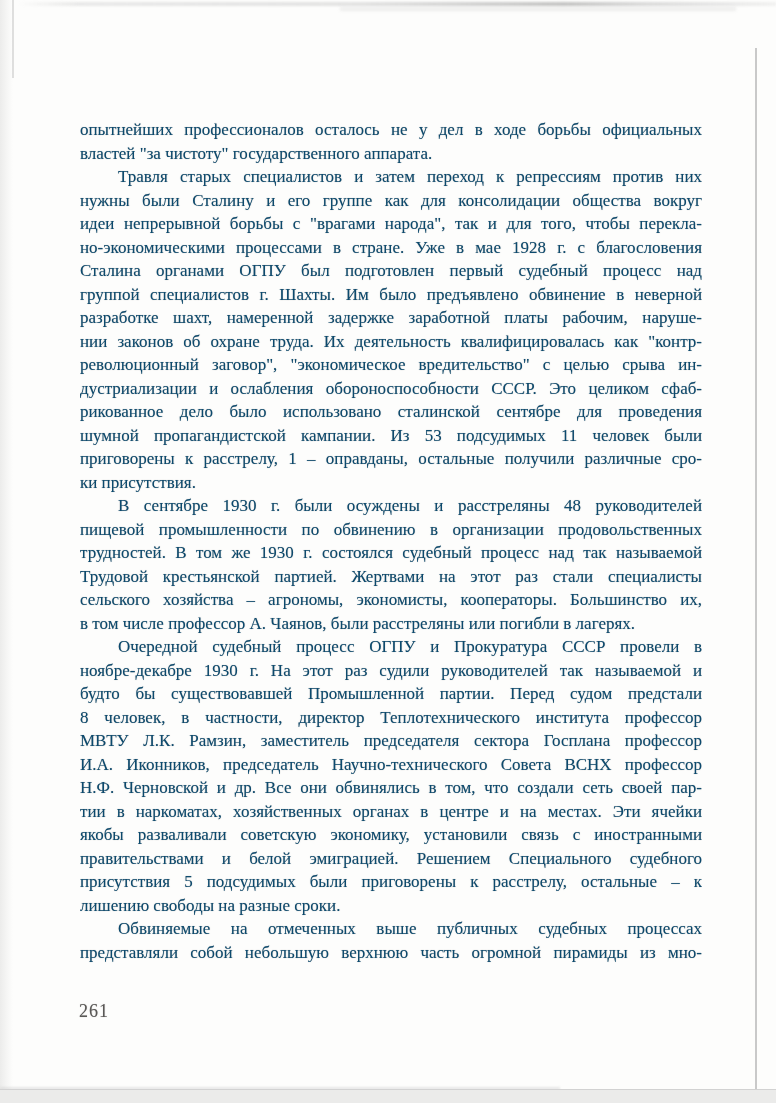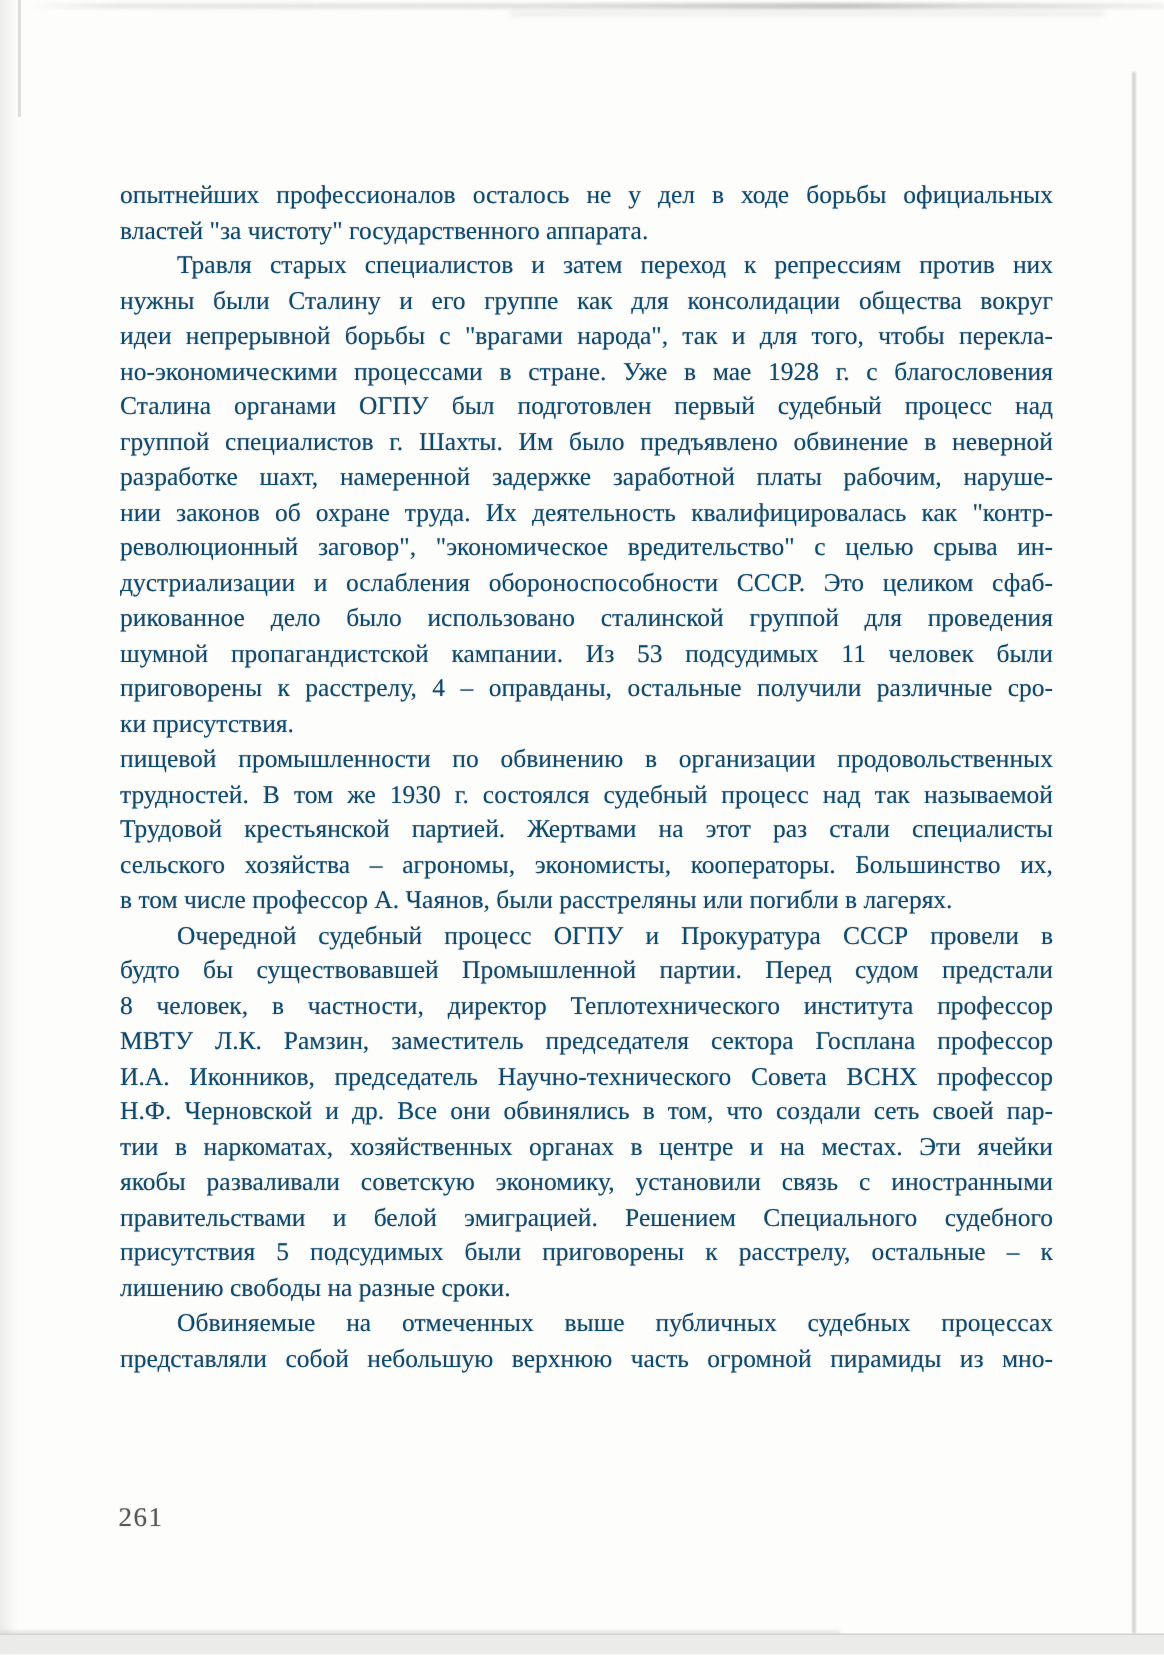--- a/index.html
+++ b/index.html
@@ -123,34 +123,36 @@
         <div class="line firstline">Травля старых специалистов и затем переход к репрессиям против них</div>
         <div class="line">нужны были Сталину и его группе как для консолидации общества вокруг</div>
         <div class="line">идеи непрерывной борьбы с "врагами народа", так и для того, чтобы перекла-</div>
         <div class="line">но-экономическими процессами в стране. Уже в мае 1928 г. с благословения</div>
         <div class="line">Сталина органами ОГПУ был подготовлен первый судебный процесс над</div>
         <div class="line">группой специалистов г. Шахты. Им было предъявлено обвинение в неверной</div>
         <div class="line">разработке шахт, намеренной задержке заработной платы рабочим, наруше-</div>
         <div class="line">нии законов об охране труда. Их деятельность квалифицировалась как "контр-</div>
         <div class="line">революционный заговор", "экономическое вредительство" с целью срыва ин-</div>
         <div class="line">дустриализации и ослабления обороноспособности СССР. Это целиком сфаб-</div>
-        <div class="line">рикованное дело было использовано сталинской группой для проведения</div>
+        <div class="line">рикованное дело было использовано сталинской сентябре для проведения</div>
         <div class="line">шумной пропагандистской кампании. Из 53 подсудимых 11 человек были</div>
-        <div class="line">приговорены к расстрелу, 4 – оправданы, остальные получили различные сро-</div>
+        <div class="line">приговорены к расстрелу, 1 – оправданы, остальные получили различные сро-</div>
         <div class="line lastline">ки присутствия.</div>
       </div>
       <div class="para">
+        <div class="line firstline">В сентябре 1930 г. были осуждены и расстреляны 48 руководителей</div>
         <div class="line">пищевой промышленности по обвинению в организации продовольственных</div>
         <div class="line">трудностей. В том же 1930 г. состоялся судебный процесс над так называемой</div>
         <div class="line">Трудовой крестьянской партией. Жертвами на этот раз стали специалисты</div>
         <div class="line">сельского хозяйства – агрономы, экономисты, кооператоры. Большинство их,</div>
         <div class="line lastline">в том числе профессор А. Чаянов, были расстреляны или погибли в лагерях.</div>
       </div>
       <div class="para">
         <div class="line firstline">Очередной судебный процесс ОГПУ и Прокуратура СССР провели в</div>
+        <div class="line">ноябре-декабре 1930 г. На этот раз судили руководителей так называемой и</div>
         <div class="line">будто бы существовавшей Промышленной партии. Перед судом предстали</div>
         <div class="line">8 человек, в частности, директор Теплотехнического института профессор</div>
         <div class="line">МВТУ Л.К. Рамзин, заместитель председателя сектора Госплана профессор</div>
         <div class="line">И.А. Иконников, председатель Научно-технического Совета ВСНХ профессор</div>
         <div class="line">Н.Ф. Черновской и др. Все они обвинялись в том, что создали сеть своей пар-</div>
         <div class="line">тии в наркоматах, хозяйственных органах в центре и на местах. Эти ячейки</div>
         <div class="line">якобы разваливали советскую экономику, установили связь с иностранными</div>
         <div class="line">правительствами и белой эмиграцией. Решением Специального судебного</div>
         <div class="line">присутствия 5 подсудимых были приговорены к расстрелу, остальные – к</div>
         <div class="line lastline">лишению свободы на разные сроки.</div>

